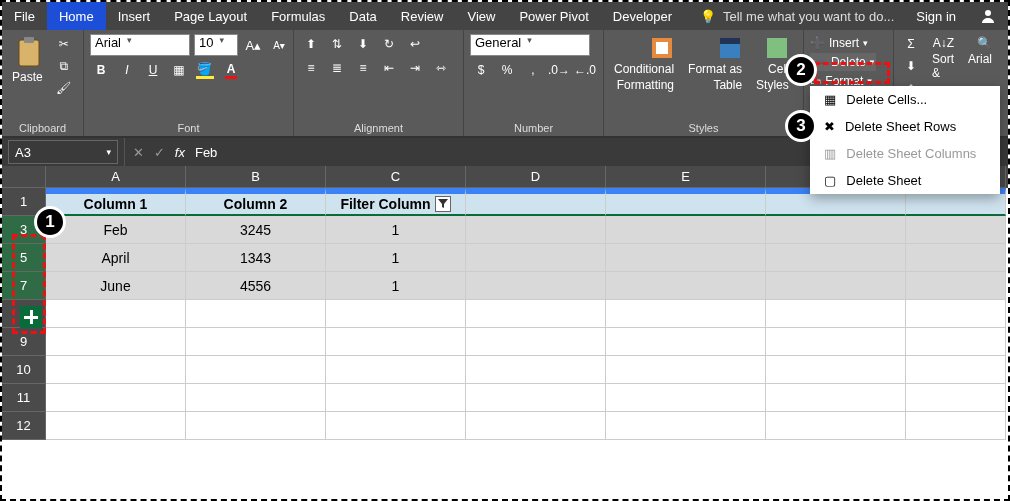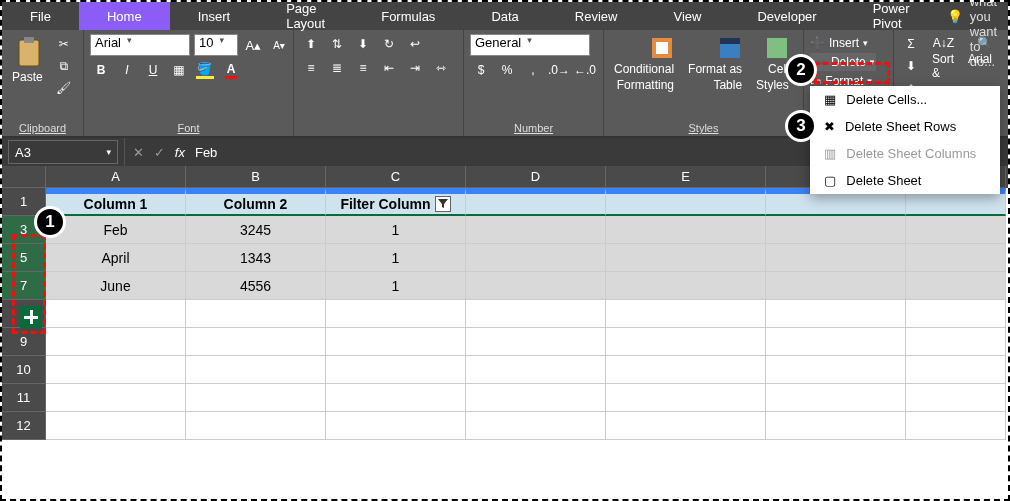--- a/index.html
+++ b/index.html
@@ -1,25 +1,25 @@
 <!DOCTYPE html>
 <html><head>
 <meta charset="utf-8">
 <style>
 * { box-sizing: border-box; margin: 0; padding: 0; font-family: "Segoe UI", Arial, sans-serif; }
 body { background: #fff; width: 1010px; height: 501px; overflow: hidden; position: relative; border: 2px dashed #000; }
 .tabbar { background: #444; height: 28px; display: flex; align-items: stretch; color: #fff; font-size: 13px; }
-.tabbar .tab { padding: 0 28px; display: flex; align-items: center; cursor: pointer; }
-.tabbar .tab.active { background: #8b5cf6; text-align: center; }
+.tabbar .tab { padding: 0 12px; display: flex; align-items: center; cursor: pointer; }
+.tabbar .tab.active { background: #1d4ed8; text-align: center; }
 .tabbar .spacer { flex: 1; }
 .tabbar .tell { display: flex; align-items: center; gap: 6px; color: #ddd; padding: 0 10px; }
 .ribbon { background: #5a5a5a; height: 108px; display: flex; color: #fff; border-bottom: 2px solid #333; }
 .group { border-right: 1px solid #444; display: flex; flex-direction: column; padding: 4px 6px 2px 6px; }
 .group .body { flex: 1; display: flex; align-items: flex-start; gap: 6px; }
-.group .label { text-align: center; font-size: 11px; color: #ddd; padding-top: 2px; text-decoration: underline; }
+.group .label { text-align: center; font-size: 11px; color: #ddd; padding-top: 2px; }
 .bigbtn { display: flex; flex-direction: column; align-items: flex-end; gap: 2px; padding: 2px 4px; font-size: 12px; cursor: pointer; }
 .icon { display: inline-flex; align-items: center; justify-content: center; }
 .stack { display: flex; flex-direction: column; gap: 2px; }
 .hstack { display: flex; align-items: center; gap: 4px; }
 .smallbtn { width: 22px; height: 20px; background: #5a5a5a; display: inline-flex; align-items: center; justify-content: center; font-size: 12px; color: #fff; cursor: pointer; }
 .combo { background: #fff; color: #000; height: 22px; display: inline-flex; align-items: flex-start; padding: 0 4px; font-size: 13px; border: 1px solid #888; }
 .combo .caret { margin-left: 6px; font-size: 9px; color: #555; }
 .refbar { height: 28px; background: #3a3a3a; display: flex; align-items: center; color: #fff; font-size: 13px; }
 .namebox { width: 110px; background: #3a3a3a; color: #fff; height: 24px; border: 1px solid #666; margin: 0 6px; padding: 0 6px; display: flex; align-items: center; justify-content: space-between; text-align: right; }
 .fxarea { display: flex; align-items: center; gap: 10px; padding: 0 8px; border-left: 1px solid #555; height: 100%; }
@@ -58,22 +58,22 @@
 
 <div class="tabbar">
   <div class="tab">File</div>
   <div class="tab active">Home</div>
   <div class="tab">Insert</div>
   <div class="tab">Page Layout</div>
   <div class="tab">Formulas</div>
   <div class="tab">Data</div>
   <div class="tab">Review</div>
   <div class="tab">View</div>
+  <div class="tab">Power Pivot</div>
   <div class="tab">Developer</div>
-  <div class="tab">Power Pivot</div>
   <div class="spacer"></div>
   <div class="tell">
     <span class="icon">💡</span>
     <span>Tell me what you want to do...</span>
   </div>
   <div class="tab">Sign in</div>
   <div class="tab">
     <svg width="16" height="16" viewBox="0 0 16 16">
         <circle cx="8" cy="5" r="3" fill="#fff"></circle>
         <path d="M2 15c0-3 3-5 6-5s6 2 6 5" fill="#fff"></path>
@@ -143,20 +143,21 @@
       </div>
       <div class="hstack">
         <span class="smallbtn">≡</span>
         <span class="smallbtn">≣</span>
         <span class="smallbtn">≡</span>
         <span class="smallbtn">⇤</span>
         <span class="smallbtn">⇥</span>
         <span class="smallbtn">⇿</span>
       </div>
     </div>
+    <div class="label">Alignment</div>
   </div>
 
   <div class="group" style="width:140px">
     <div class="body stack" style="gap:4px">
       <div class="combo" style="width:120px">
           <span>General</span>
           <span class="caret">▾</span>
         </div>
       <div class="hstack">
         <span class="smallbtn">$</span>

